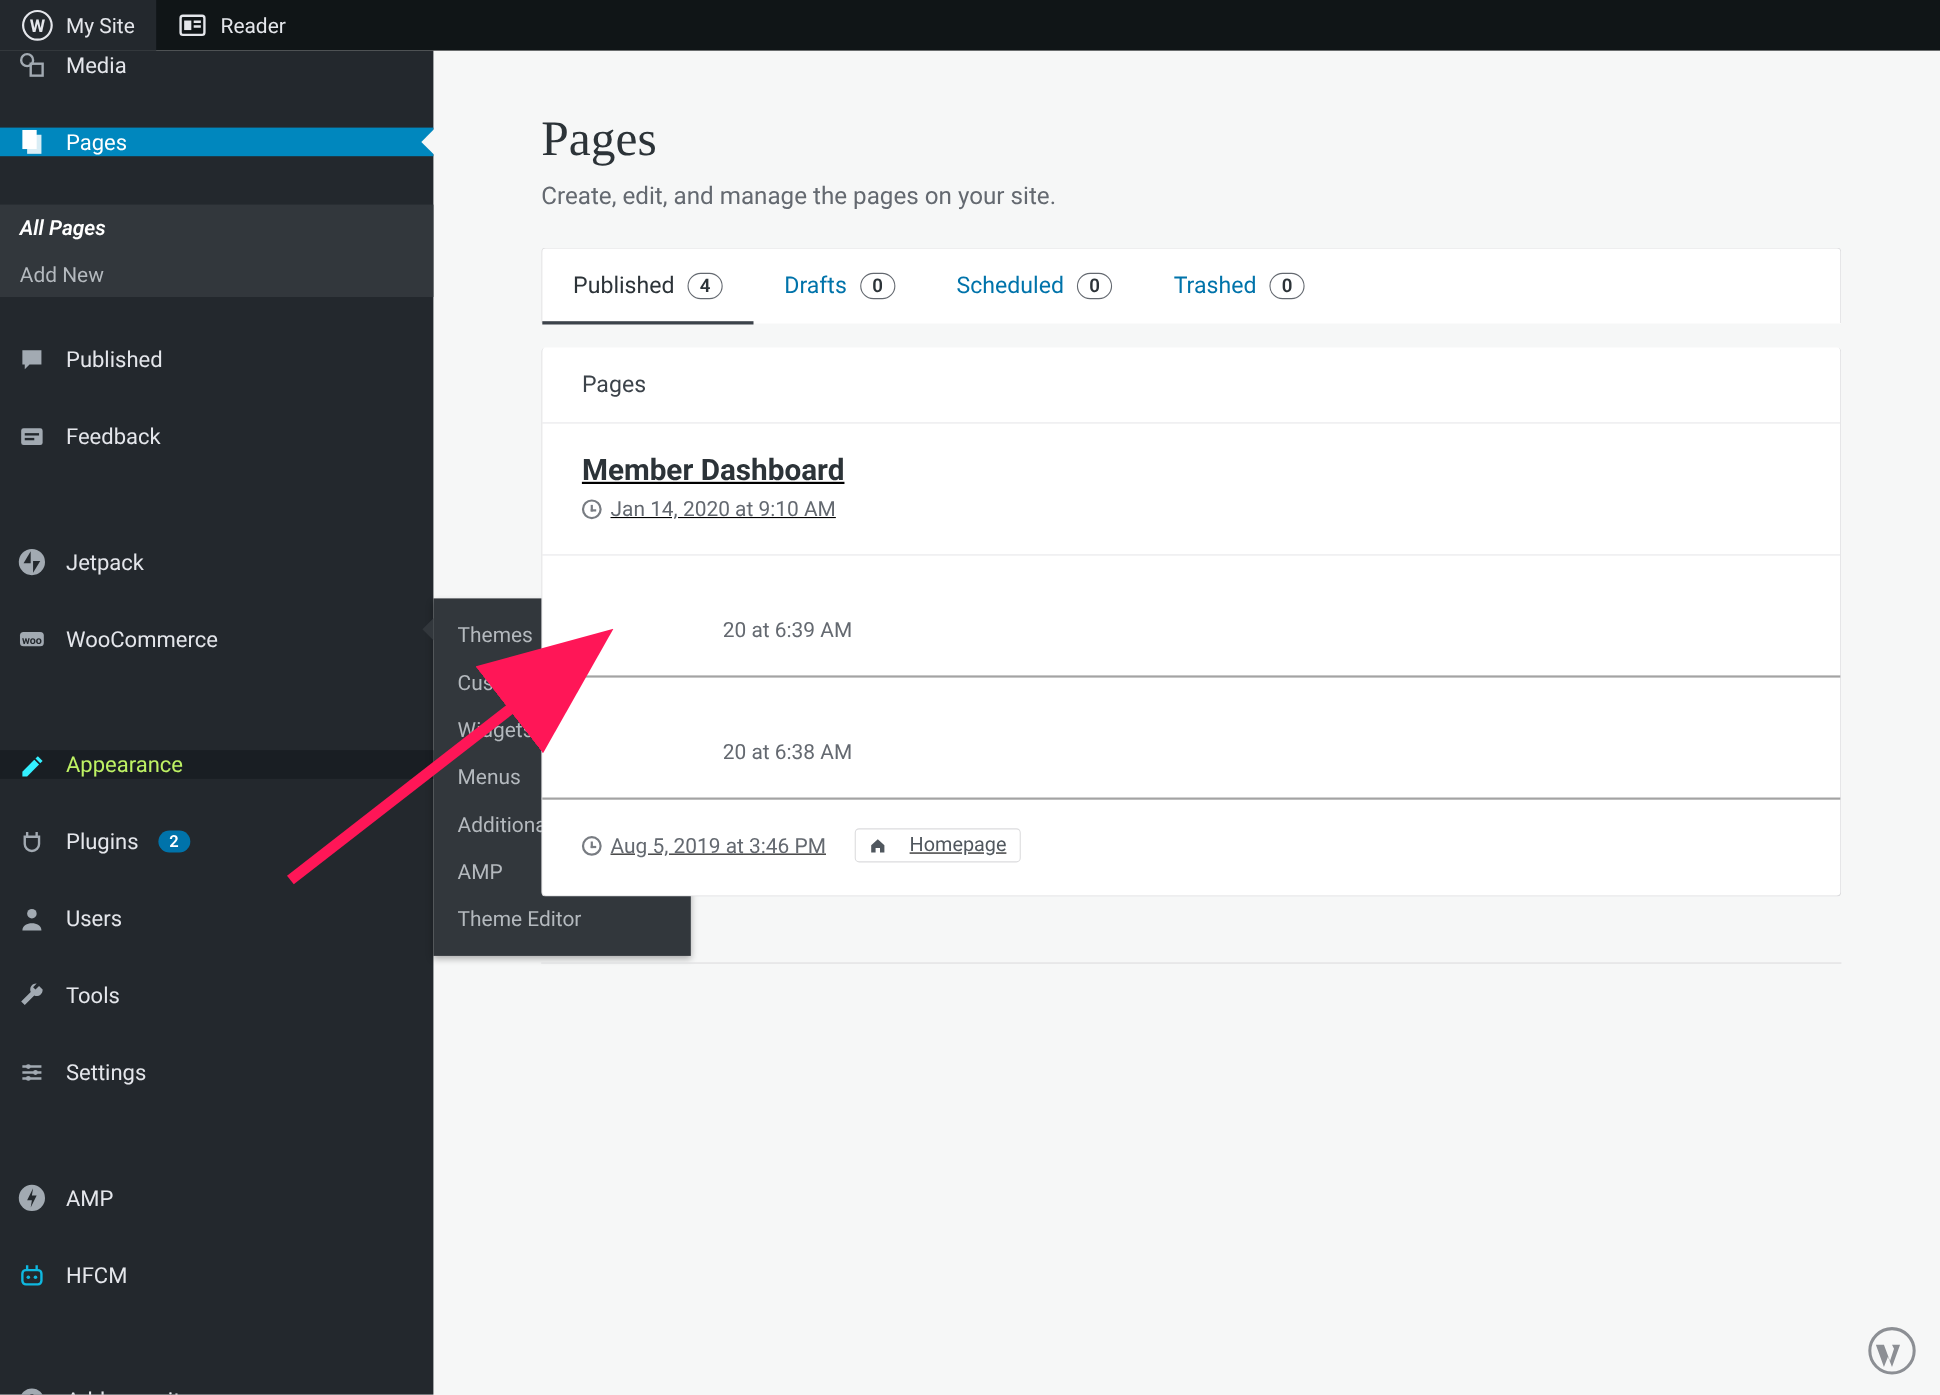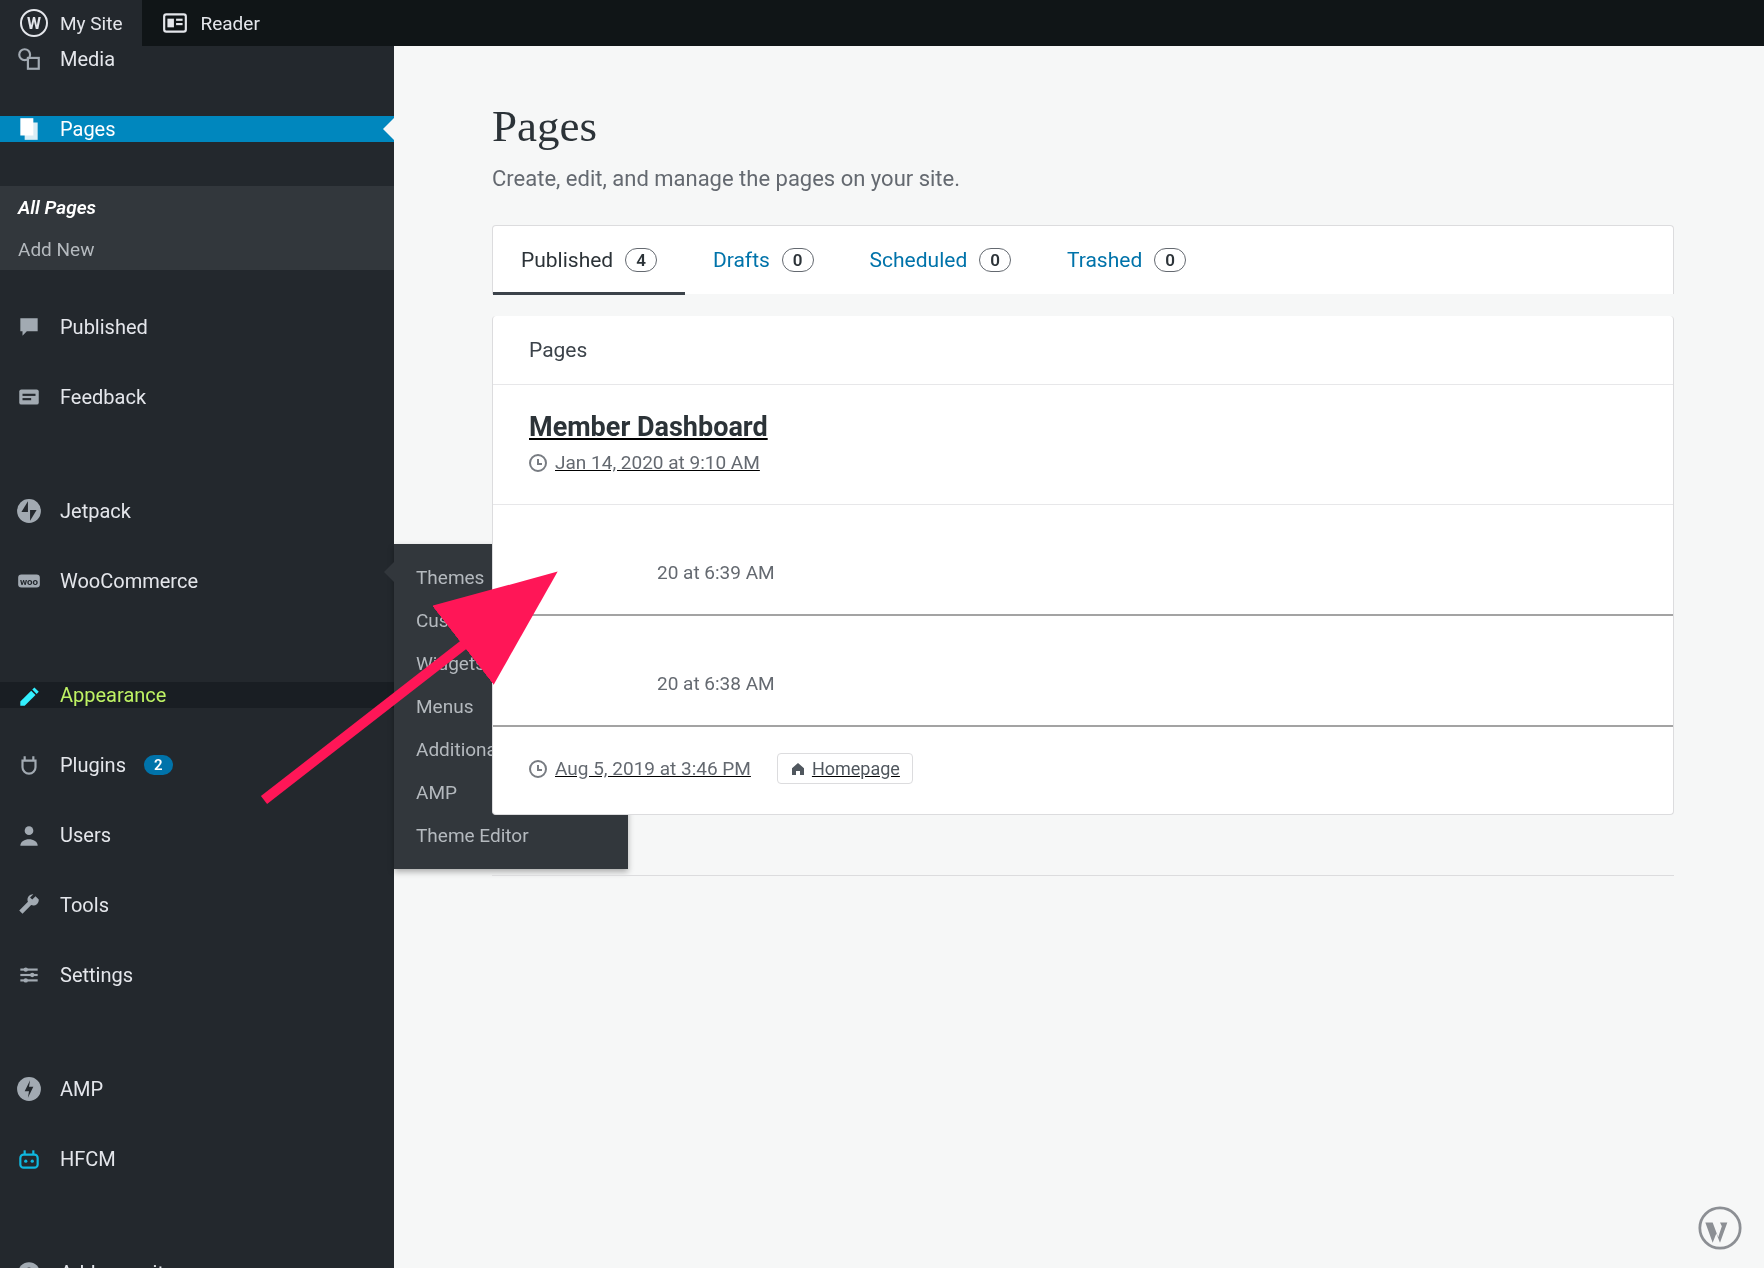--- a/index.html
+++ b/index.html
@@ -40,21 +40,21 @@
 .tab .count { border:1.5px solid #646970; border-radius:14px; padding:1px 10px; font-size:17px; color:#2c3338; font-weight:600; }
 
 .list-panel { background:#fff; border:1px solid #dcdcde; border-top:none; margin-top:22px; border-radius:4px; }
 .list-header { padding:22px 36px; font-size:21px; color:#3c434a; border-bottom:1px solid #e7e7e9; }
 .list-row { padding:26px 36px 30px; border-bottom:1px solid #e7e7e9;text-decoration:underline; }
 .row-title { font-size:27px; font-weight:700; color:#2c3338; margin-bottom:8px; }
 .row-meta { display:flex; align-items:center; gap:8px; color:#646970; font-size:19px; }
 .row-meta .clock { width:18px; height:18px; border:2px solid #787c82; border-radius:50%; position:relative; }
 .row-meta .clock::after { content:""; position:absolute; left:6px; top:3px; width:2px; height:6px; background:#787c82; }
 .row-meta .clock::before { content:""; position:absolute; left:6px; top:7px; width:5px; height:2px; background:#787c82; }
-.home-badge { display:inline-flex; align-items:center; gap:6px; border:1px solid #dcdcde; border-radius:4px; padding:4px 12px; font-size:18px; color:#50575e; margin-left:18px; }
+.home-badge { display:inline-flex; align-items:center; gap:21px; border:1px solid #dcdcde; border-radius:4px; padding:4px 12px; font-size:18px; color:#50575e; margin-left:18px; }
 .row-partial { padding:26px 36px 30px; border-bottom:2px solid #a3a3a3; }
 
 .arrow { position:absolute; pointer-events:none; z-index:20; }
 
 .wp-circle { position:absolute; right:22px; bottom:18px; width:44px; height:44px; }
 
 svg.ic { width:26px; height:26px; fill:currentColor; }
 </style>
 </head>
 <body>

